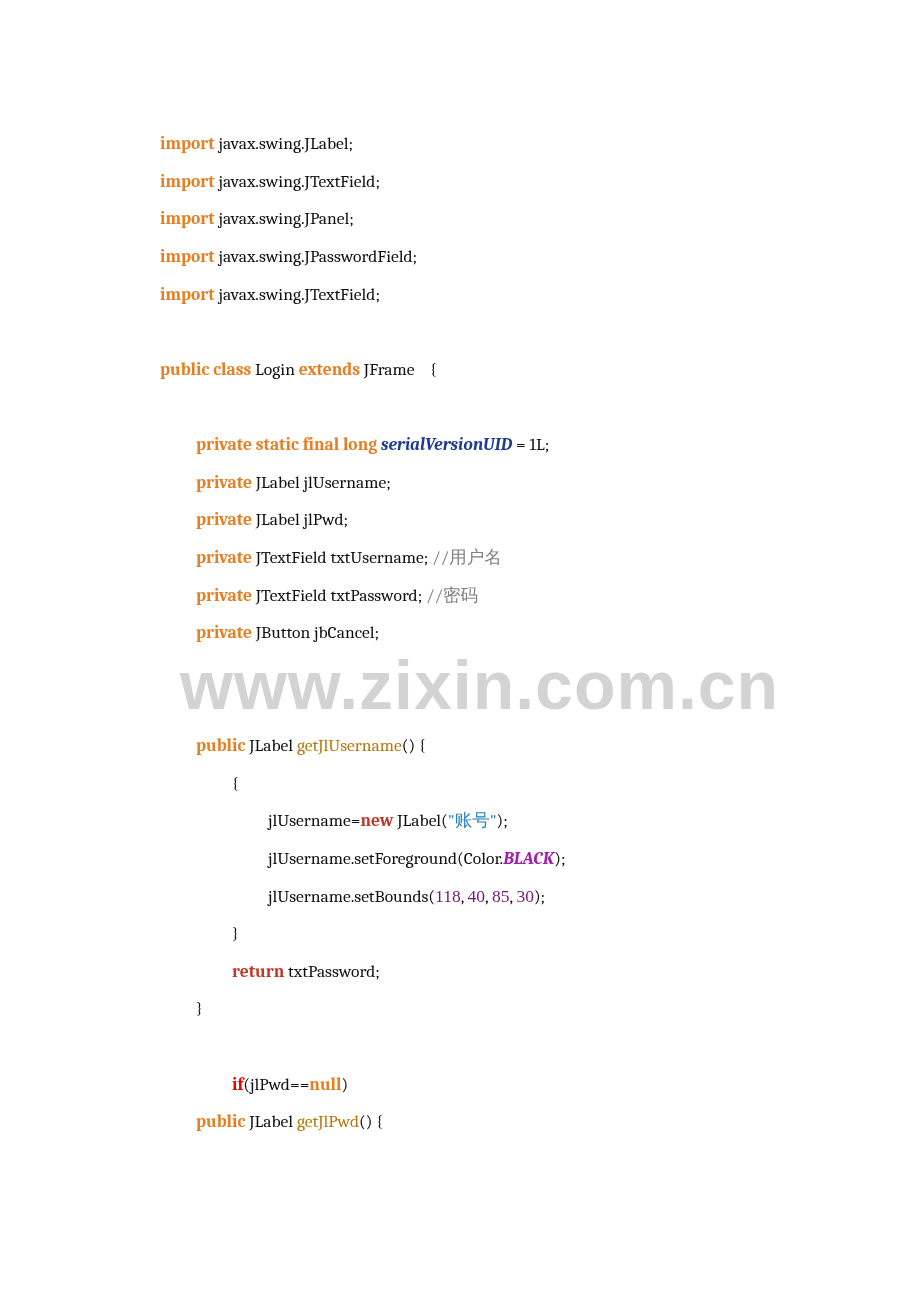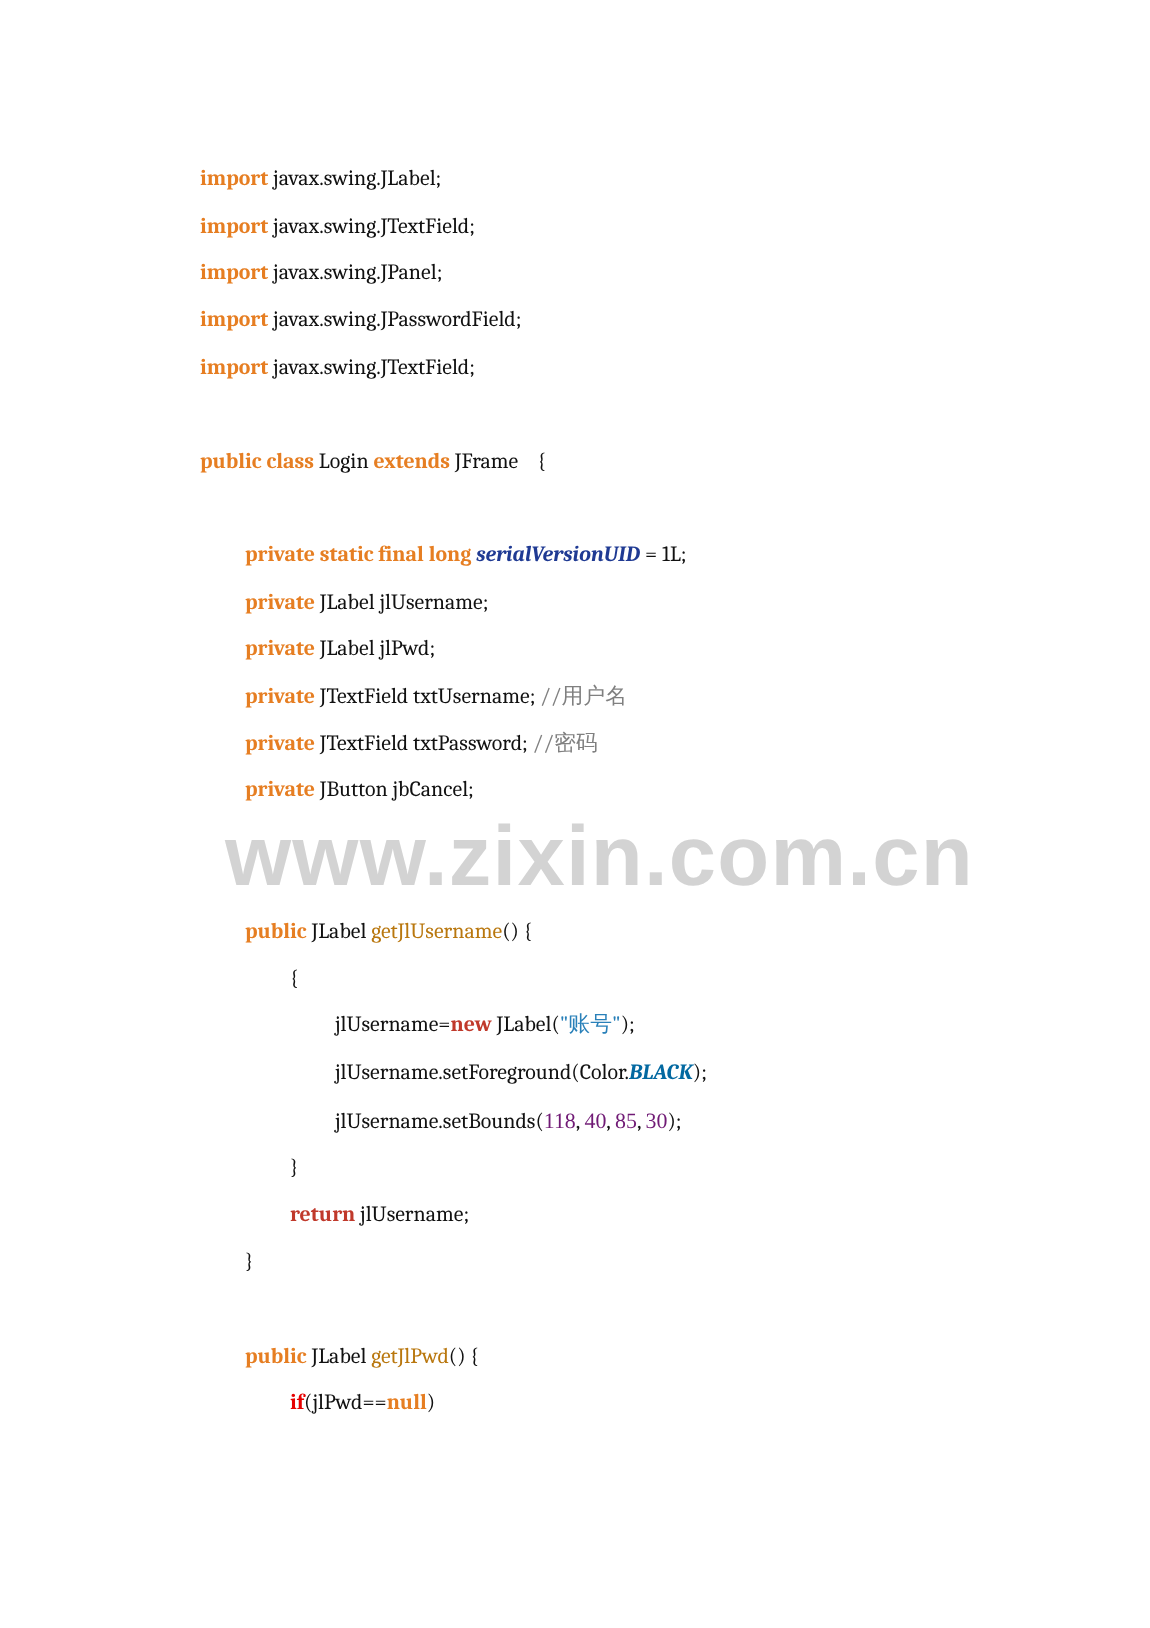--- a/index.html
+++ b/index.html
@@ -22,21 +22,21 @@
     white-space: pre-wrap;
     margin: 0;
   }
   .kw-orange { color: #e67e22; font-weight: bold; }
   .kw-red { color: #c0392b; font-weight: bold; }
   .kw-redbright { color: #e60000; font-weight: bold; }
   .txt-black { color: #111; }
   .txt-gray { color: #808080; }
   .txt-blue { color: #2980b9; }
   .txt-blue-i { color: #1f3a93; font-style: italic; font-weight: bold; }
-  .txt-purple { color: #0369a1; font-style: italic; font-weight: bold; margin-top: 30px; }
+  .txt-purple { color: #a21caf; font-style: italic; font-weight: bold; margin-top: 30px; }
   .txt-teal { color: #701a75; font-family: Liberation Serif, serif; }
   .txt-method { color: #b9770e; font-weight: normal; }
   .indent1 { padding-left: 36px; }
   .indent2 { padding-left: 72px; }
   .indent3 { padding-left: 108px; }
   .watermark {
     position: absolute;
     top: 612px;
     left: 180px;
     font-size: 68px;
@@ -67,19 +67,19 @@
     <p class="line indent1"><span class="kw-orange">private</span><span class="txt-black"> JTextField txtPassword; </span><span class="txt-gray">//密码</span></p>
     <p class="line indent1"><span class="kw-orange">private</span><span class="txt-black"> JButton jbCancel;</span></p>
     <p class="line">&nbsp;</p>
     <p class="line">&nbsp;</p>
     <p class="line indent1"><span class="kw-orange">public</span><span class="txt-black"> JLabel </span><span class="txt-method">getJlUsername</span><span class="txt-black">() {</span></p>
     <p class="line indent2"><span class="txt-black">{</span></p>
     <p class="line indent3"><span class="txt-black">jlUsername=</span><span class="kw-red">new</span><span class="txt-black"> JLabel(</span><span class="txt-blue">"账号"</span><span class="txt-black">);</span></p>
     <p class="line indent3"><span class="txt-black">jlUsername.setForeground(Color.</span><span class="txt-purple">BLACK</span><span class="txt-black">);</span></p>
     <p class="line indent3"><span class="txt-black">jlUsername.setBounds(</span><span class="txt-teal">118</span><span class="txt-black">, </span><span class="txt-teal">40</span><span class="txt-black">, </span><span class="txt-teal">85</span><span class="txt-black">, </span><span class="txt-teal">30</span><span class="txt-black">);</span></p>
     <p class="line indent2"><span class="txt-black">}</span></p>
-    <p class="line indent2"><span class="kw-red">return</span><span class="txt-black"> jlUsername;</span></p>
+    <p class="line indent2"><span class="kw-red">return</span><span class="txt-black"> txtPassword;</span></p>
     <p class="line indent1"><span class="txt-black">}</span></p>
     <p class="line">&nbsp;</p>
+    <p class="line indent2"><span class="kw-redbright">if</span><span class="txt-black">(jlPwd==</span><span class="kw-orange">null</span><span class="txt-black">)</span></p>
     <p class="line indent1"><span class="kw-orange">public</span><span class="txt-black"> JLabel </span><span class="txt-method">getJlPwd</span><span class="txt-black">() {</span></p>
-    <p class="line indent2"><span class="kw-redbright">if</span><span class="txt-black">(jlPwd==</span><span class="kw-orange">null</span><span class="txt-black">)</span></p>
   </div>
 <div class="watermark">www.zixin.com.cn</div>
 
 </body></html>

